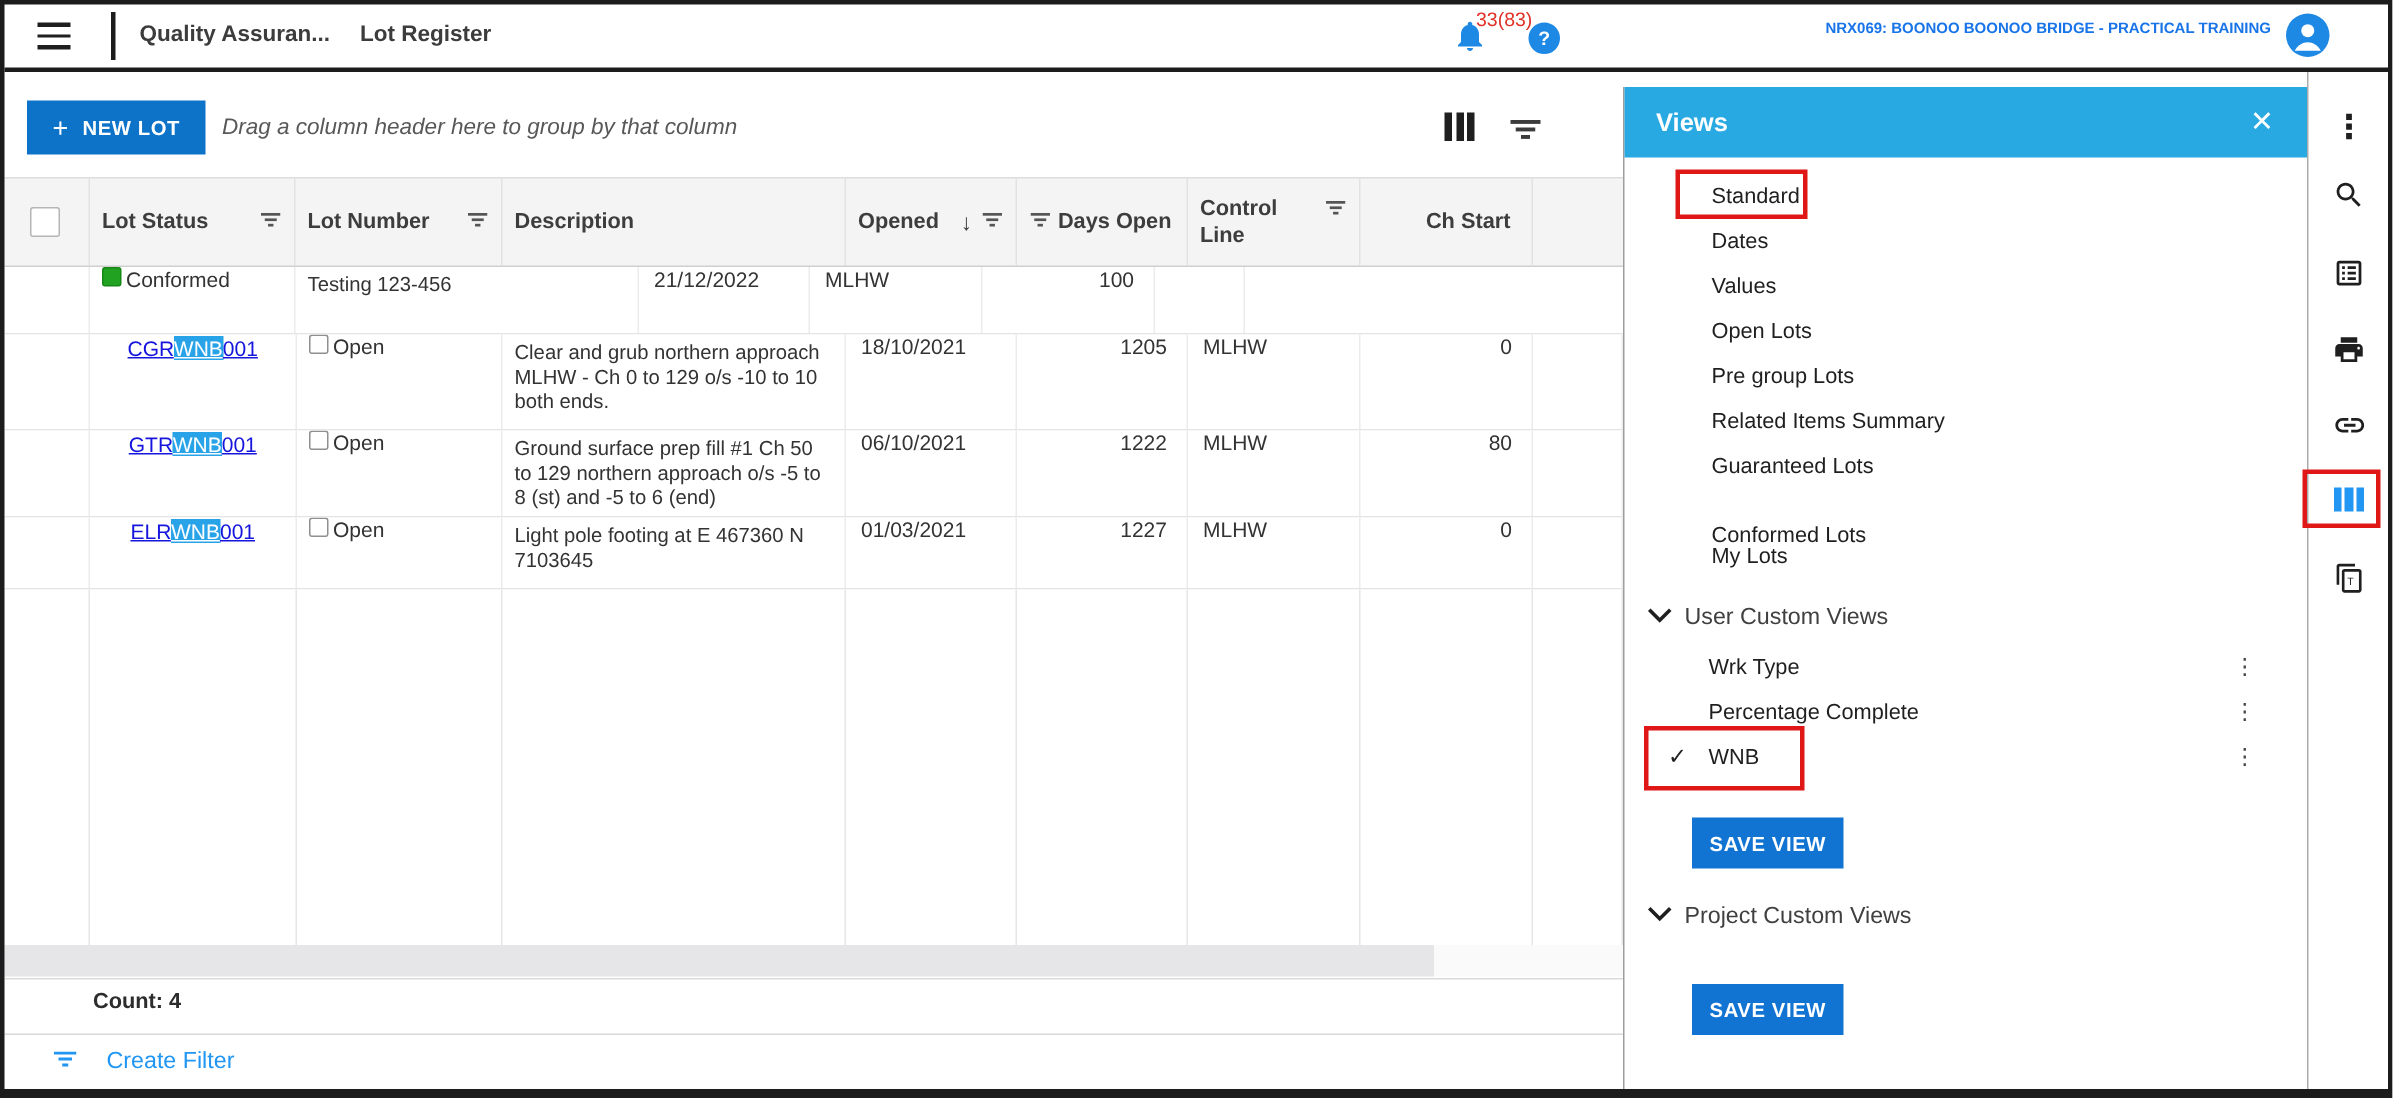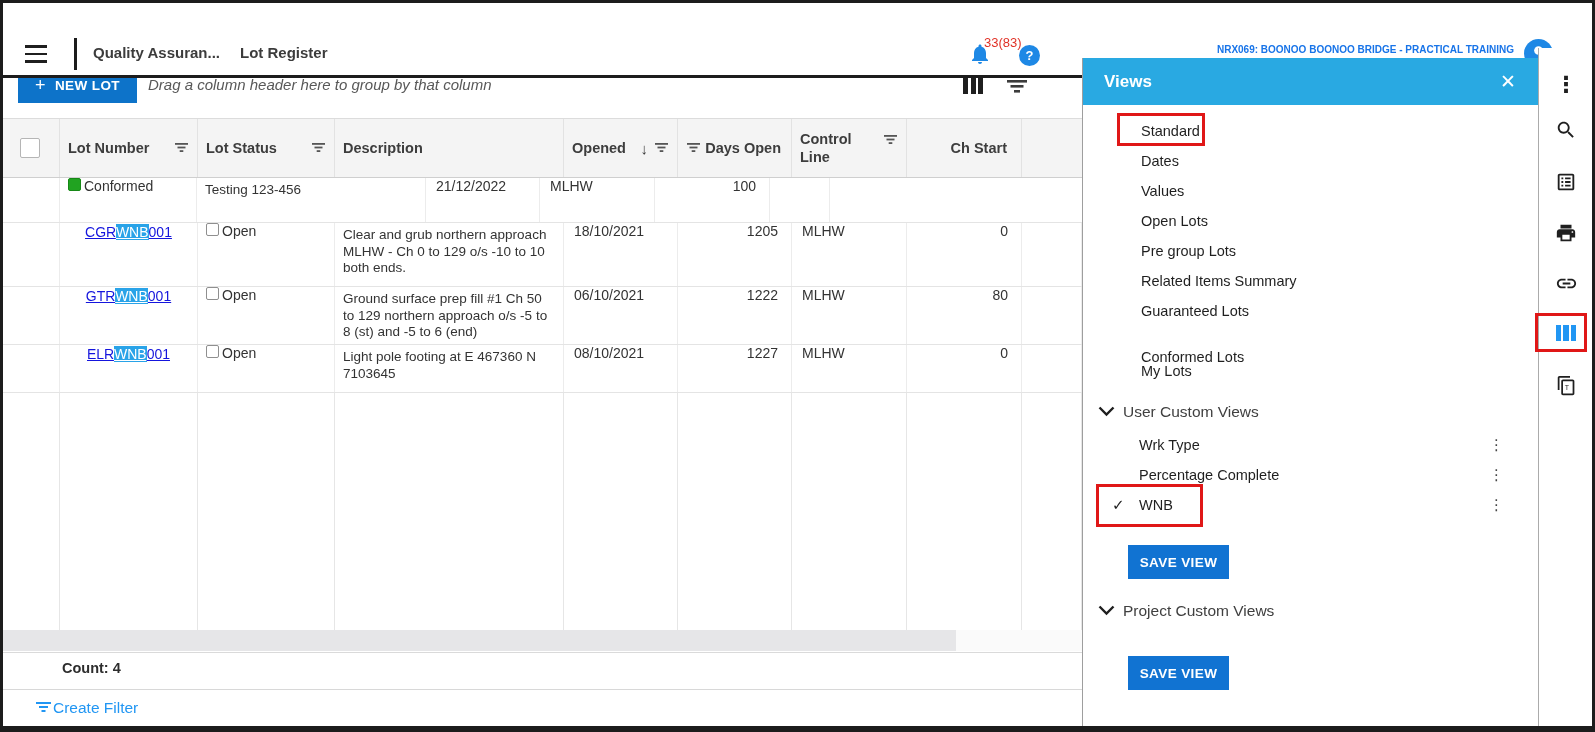--- a/index.html
+++ b/index.html
@@ -7,21 +7,21 @@
     --button-blue:#0d73c9; --save-button-blue:#1173d2; --annotation-red:#e01717;
     --conformed-green:#21a321; --project-title-blue:#1874e8; --create-filter-blue:#2196f3;
     --notification-red:#e03126; --bell-blue:#1e88e5;
   }
   *{margin:0;padding:0;box-sizing:border-box;font-family:"Liberation Sans","DejaVu Sans",sans-serif;}
   body{background:#888;}
   .window{position:relative;width:1595px;height:732px;background:#fff;overflow:hidden;}
   .frame{position:absolute;inset:0;border:3px solid #1c1c1c;border-bottom-width:6px;pointer-events:none;z-index:60;}
 
   
-  .topbar{position:absolute;left:3px;top:3px;width:1589px;height:45px;background:#fff;border-bottom:3px solid #1c1c1c;z-index:5;margin-top:30px;}
+  .topbar{position:absolute;left:3px;top:3px;width:1589px;height:45px;background:#fff;border-bottom:3px solid #1c1c1c;z-index:5;}
   .hamburger{position:absolute;left:22px;top:12px;width:22px;height:18px;display:flex;flex-direction:column;justify-content:space-between;cursor:pointer;}
   .hamburger i{display:block;height:2.6px;background:#1f1f1f;}
   .tb-divider{position:absolute;left:71px;top:5px;width:2.5px;height:32px;background:#1c1c1c;}
   .tb-title{position:absolute;top:11px;font-size:15px;font-weight:600;color:#3c3c3c;white-space:nowrap;}
   .t1{left:90px;} .t2{left:237px;}
   .bell{position:absolute;left:965px;top:9px;width:24px;height:24px;}
   .notif-count{position:absolute;left:981px;top:2px;font-size:13px;color:var(--notification-red);z-index:2;white-space:nowrap;}
   .help{position:absolute;left:1016px;top:12px;width:21px;height:21px;border-radius:50%;background:var(--bell-blue);color:#fff;font-size:13px;font-weight:700;display:flex;align-items:center;justify-content:center;cursor:pointer;}
   .project{position:absolute;right:78px;top:11px;font-size:10px;font-weight:600;color:var(--project-title-blue);white-space:nowrap;cursor:pointer;}
   .avatar{position:absolute;left:1521px;top:6px;width:29px;height:29px;border-radius:50%;background:var(--bell-blue);overflow:hidden;cursor:pointer;}
@@ -60,21 +60,21 @@
   .cell-l{padding-left:10px;} .cell-r{justify-content:flex-end;padding-right:13px;}
   .filler .gcell{border-right:1px solid #e6e6e6;}
   .filler{border-bottom:none;}
 
   
   .hscroll{position:absolute;left:3px;top:630px;width:1079px;height:21px;background:#fafafa;z-index:1;}
   .hthumb{position:absolute;left:0;top:0;width:953px;height:21px;background:#e6e6e8;cursor:pointer;}
   .line-a{position:absolute;left:3px;top:652px;width:1079px;height:1px;background:#dadada;z-index:1;}
   .count{position:absolute;left:62px;top:660px;font-size:14.5px;font-weight:700;color:#2d2d2d;z-index:1;}
   .line-b{position:absolute;left:3px;top:689px;width:1079px;height:1px;background:#d8d8d8;z-index:1;}
-  .createfilter{position:absolute;left:36px;top:699px;display:flex;gap:2px;color:var(--create-filter-blue);font-size:15.5px;cursor:pointer;z-index:1;}
+  .createfilter{position:absolute;left:36px;top:699px;display:flex;gap:20px;color:var(--create-filter-blue);font-size:15.5px;cursor:pointer;z-index:1;}
 
   
   .panel{position:absolute;left:1082px;top:58px;width:456px;height:668px;background:#fff;border-left:1px solid #9e9e9e;z-index:10;}
   .panel-head{position:absolute;left:0;top:0;width:100%;height:47px;background:var(--panel-header-blue);color:#fff;display:flex;align-items:center;}
   .panel-title{font-size:17px;font-weight:600;margin-left:21px;}
   .panel-close{margin-left:auto;margin-right:22px;font-size:19px;cursor:pointer;}
   .vitem{position:absolute;left:0;width:100%;height:30px;line-height:30px;padding-left:58px;font-size:14.5px;color:#1f1f1f;cursor:pointer;}
   .vsection{position:absolute;left:15px;display:flex;align-items:center;gap:8px;font-size:15.5px;color:#404040;cursor:pointer;}
   .uvitem{position:absolute;left:0;width:100%;height:30px;line-height:30px;font-size:14.5px;color:#1f1f1f;cursor:pointer;}
   .uvitem .chk{position:absolute;left:29px;font-size:15px;color:#222;}
@@ -140,30 +140,30 @@
         <rect x="4.5" y="6" width="13" height="2.6" fill="#3c3c3c"></rect>
         <rect x="8" y="11" width="6" height="2.6" fill="#3c3c3c"></rect>
       </svg>
   </div>
 
   <div class="grid">
     <div class="ghead">
       <div class="hcell c0">
           <span class="hcheckbox"></span>
         </div>
+      <div class="hcell c2">
+        <span class="hlabel">Lot Status</span>
+        <span class="hfun"><svg width="13" height="10" viewBox="0 0 13 10">
+              <rect x="0" y="0" width="13" height="1.8" fill="#555"></rect>
+              <rect x="2.5" y="3.6" width="8" height="1.8" fill="#555"></rect>
+              <rect x="4.7" y="7.2" width="3.6" height="1.8" fill="#555"></rect>
+            </svg></span>
+      </div>
       <div class="hcell c1">
         <span class="hlabel">Lot Number</span>
-        <span class="hfun"><svg width="13" height="10" viewBox="0 0 13 10">
-              <rect x="0" y="0" width="13" height="1.8" fill="#555"></rect>
-              <rect x="2.5" y="3.6" width="8" height="1.8" fill="#555"></rect>
-              <rect x="4.7" y="7.2" width="3.6" height="1.8" fill="#555"></rect>
-            </svg></span>
-      </div>
-      <div class="hcell c2">
-        <span class="hlabel">Lot Status</span>
         <span class="hfun"><svg width="13" height="10" viewBox="0 0 13 10">
               <rect x="0" y="0" width="13" height="1.8" fill="#555"></rect>
               <rect x="2.5" y="3.6" width="8" height="1.8" fill="#555"></rect>
               <rect x="4.7" y="7.2" width="3.6" height="1.8" fill="#555"></rect>
             </svg></span>
       </div>
       <div class="hcell c3">
         <span class="hlabel">Description</span>
       </div>
       <div class="hcell c4">
@@ -252,21 +252,21 @@
           <div class="gcell c1 lotcell">
             <div class="lotline"><a class="lotlink">ELR</a><a class="lotlink hl">WNB</a><a class="lotlink">001</a></div>
           </div>
           <div class="gcell c2 statcell">
             <span class="statbox open"></span>
             <span>Open</span>
           </div>
           <div class="gcell c3 desccell">
             <span>Light pole footing at E 467360 N 7103645</span>
           </div>
-          <div class="gcell c4 cell-l">08/10/2021</div>
+          <div class="gcell c4 cell-l">01/03/2021</div>
           <div class="gcell c5 cell-r">1227</div>
           <div class="gcell c6 cell-l">MLHW</div>
           <div class="gcell c7 cell-r">0</div>
           <div class="gcell c8"></div>
         </div>
         <div class="grow filler" style="height: 237px;">
           <div class="gcell c0"></div>
           <div class="gcell c1"></div>
           <div class="gcell c2"></div>
           <div class="gcell c3"></div>

